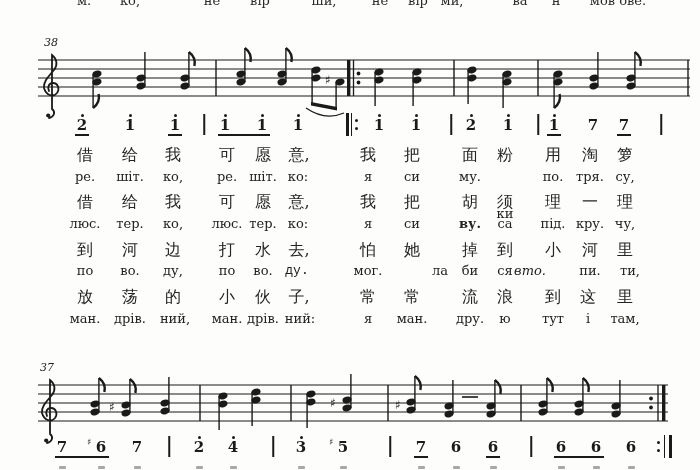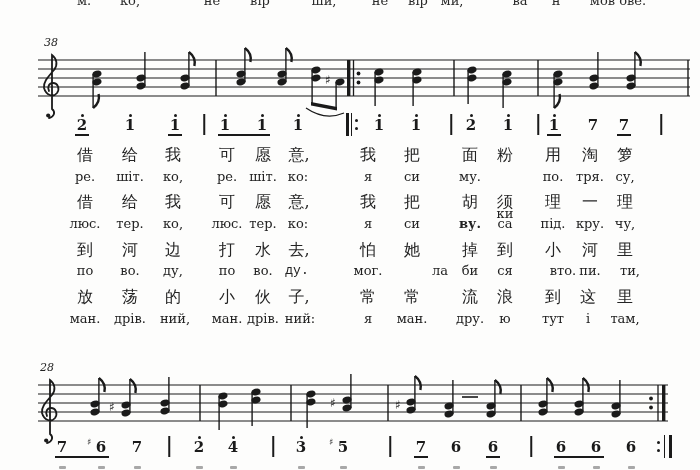--- a/index.html
+++ b/index.html
@@ -301,21 +301,21 @@
         <span class="syl" style="left: 85px;">по</span>
         <span class="syl" style="left: 130px;">во.</span>
         <span class="syl" style="left: 173px;">ду,</span>
         <span class="syl" style="left: 227px;">по</span>
         <span class="syl" style="left: 263px;">во.</span>
         <span class="syl" style="left: 297px; font-family: Liberation Mono, monospace;">ду.</span>
         <span class="syl" style="left: 368px;">мог.</span>
         <span class="syl" style="left: 412px; margin-left: 28px;">ла</span>
         <span class="syl" style="left: 470px;">би</span>
         <span class="syl" style="left: 505px;">ся</span>
-        <span class="syl" style="left: 563px;">вто.</span>
+        <span class="syl" style="left: 530px; font-style: italic;">вто.</span>
         <span class="syl" style="left: 590px;">пи.</span>
         <span class="syl" style="left: 630px;">ти,</span>
       </div>
       <div class="lyr zh" style="top: 287px;">
         <span class="syl" style="left: 85px;">放</span>
         <span class="syl" style="left: 130px;">荡</span>
         <span class="syl" style="left: 173px;">的</span>
         <span class="syl" style="left: 227px;">小</span>
         <span class="syl" style="left: 263px;">伙</span>
         <span class="syl" style="left: 299px;">子,</span>
@@ -337,21 +337,21 @@
         <span class="syl" style="left: 368px;">я</span>
         <span class="syl" style="left: 412px;">ман.</span>
         <span class="syl" style="left: 470px;">дру.</span>
         <span class="syl" style="left: 505px;">ю</span>
         <span class="syl" style="left: 553px;">тут</span>
         <span class="syl" style="left: 588px;">і</span>
         <span class="syl" style="left: 625px;">там,</span>
       </div>
     </div>
 
-  <div class="mnum" style="left:40px;top:361px;">28</div>
+  <div class="mnum" style="left:40px;top:361px;">37</div>
   <svg id="staff1" width="700" height="78" style="top:369px;">
       <line x1="38" y1="16" x2="668" y2="16" stroke="#1a1a1a" stroke-width="1.1"></line>
       <line x1="38" y1="25" x2="668" y2="25" stroke="#1a1a1a" stroke-width="1.1"></line>
       <line x1="38" y1="34" x2="668" y2="34" stroke="#1a1a1a" stroke-width="1.1"></line>
       <line x1="38" y1="43" x2="668" y2="43" stroke="#1a1a1a" stroke-width="1.1"></line>
       <line x1="38" y1="52" x2="668" y2="52" stroke="#1a1a1a" stroke-width="1.1"></line>
       <g transform="translate(44,16)">
         <path d="M 3 58 C 8 57 10 52 6 49 L 6 -5 C 11 -1 12 5 8 10 C 2 17 -3 22 -2 28 C 0 35 7 38 11 33 C 14 29 12 23 7 23 C 3 23 1 27 3 31" fill="none" stroke="#1a1a1a" stroke-width="1.8" stroke-linecap="round"></path>
         <circle cx="2.2" cy="55.5" r="2.1" fill="#1a1a1a"></circle>
       </g>

